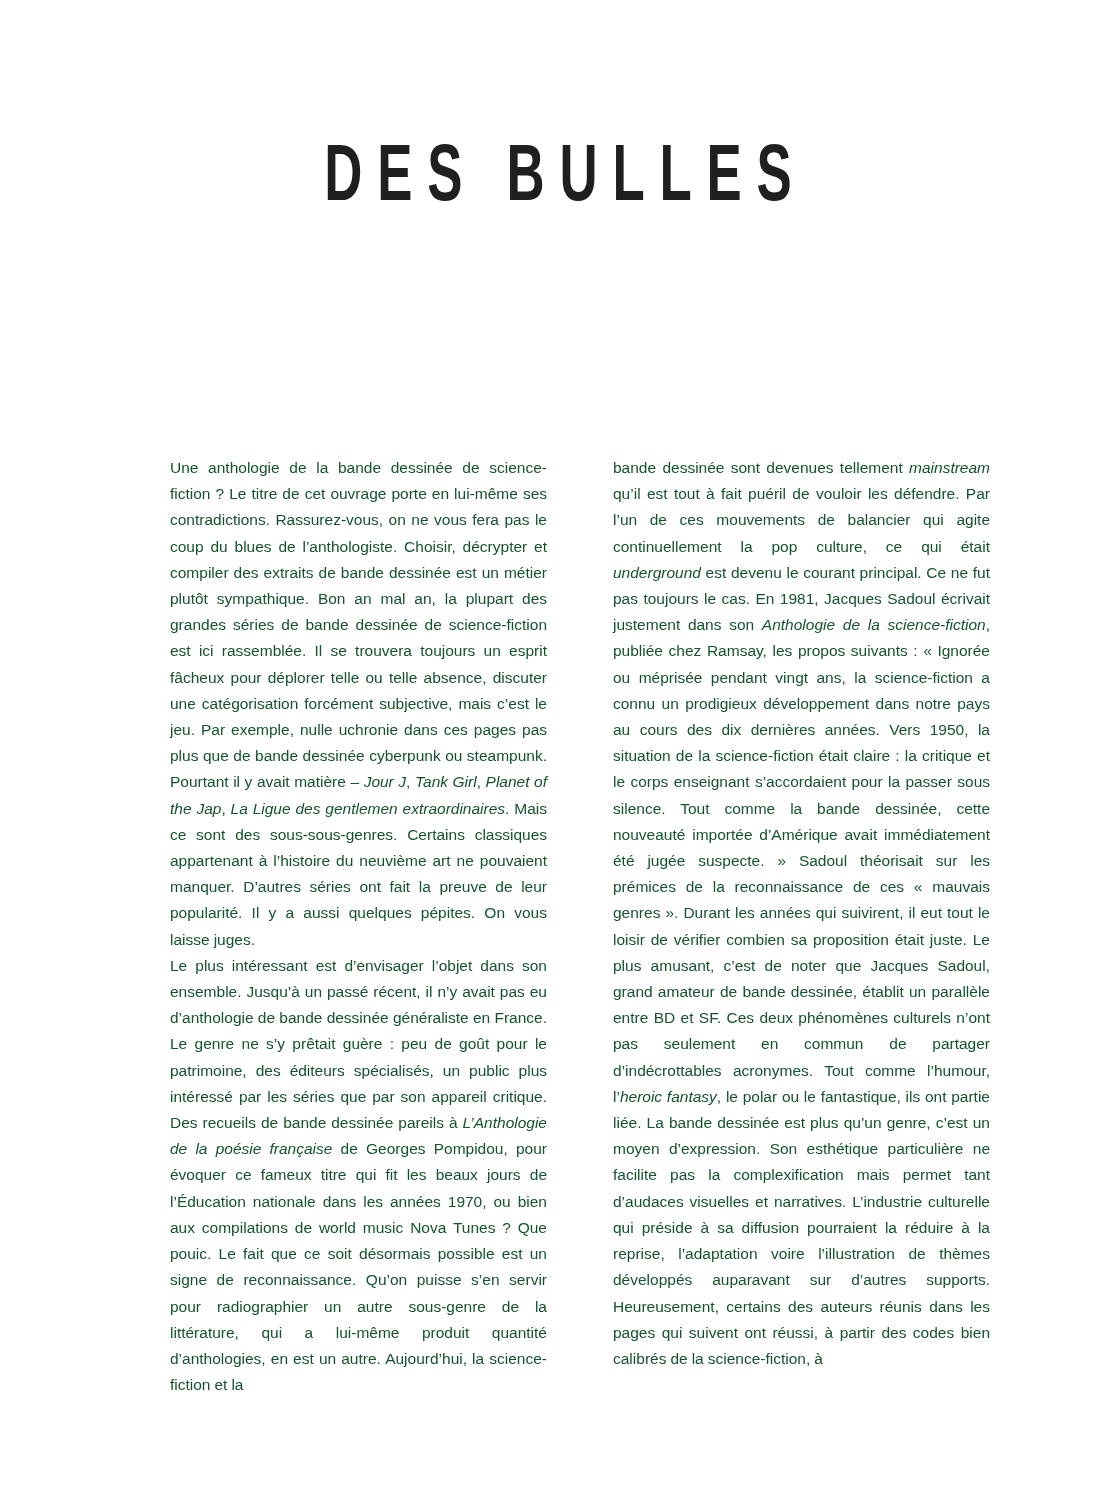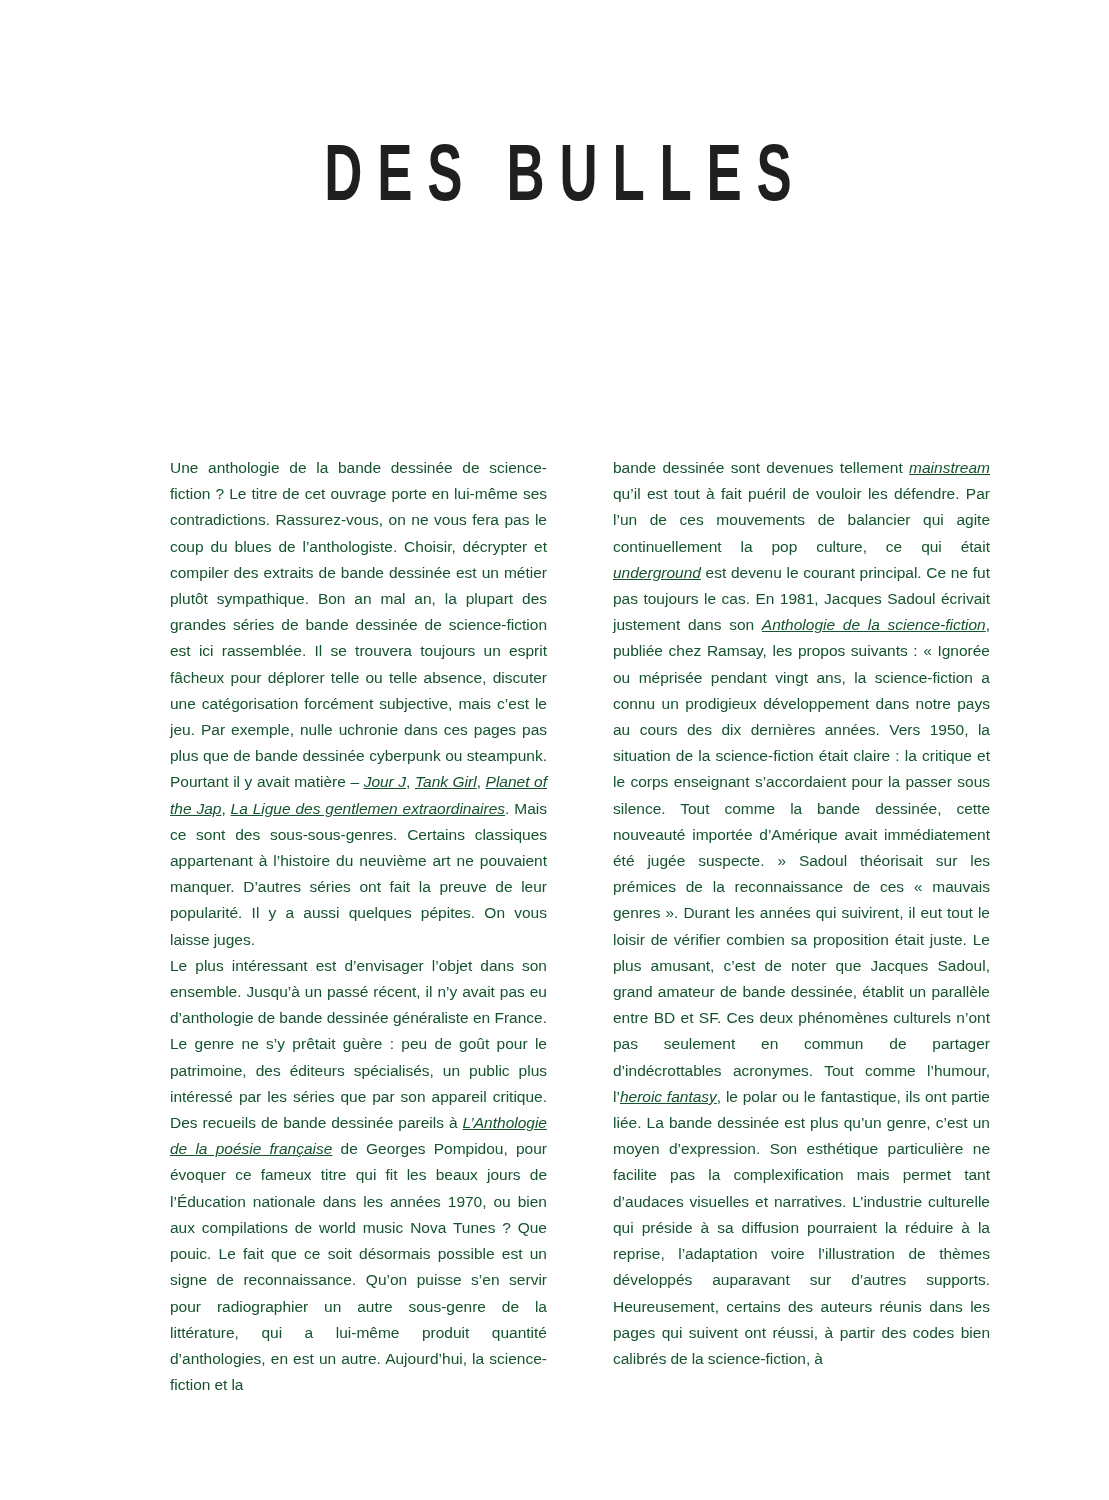--- a/index.html
+++ b/index.html
@@ -56,21 +56,20 @@
     margin: 0;
     padding: 0;
     font-size: 15.5px;
     line-height: 26.2px;
     text-align: justify;
     letter-spacing: 0px;
     word-spacing: -0.3px;
   }
   .col p span.italic {
     font-style: italic;
-    text-decoration: underline;
   }
 </style>
 </head>
 <body>
 
 <div class="page">
 
   <header class="title-block">
     <div class="title-line">
       <span class="title-inner">DES BULLES</span>

